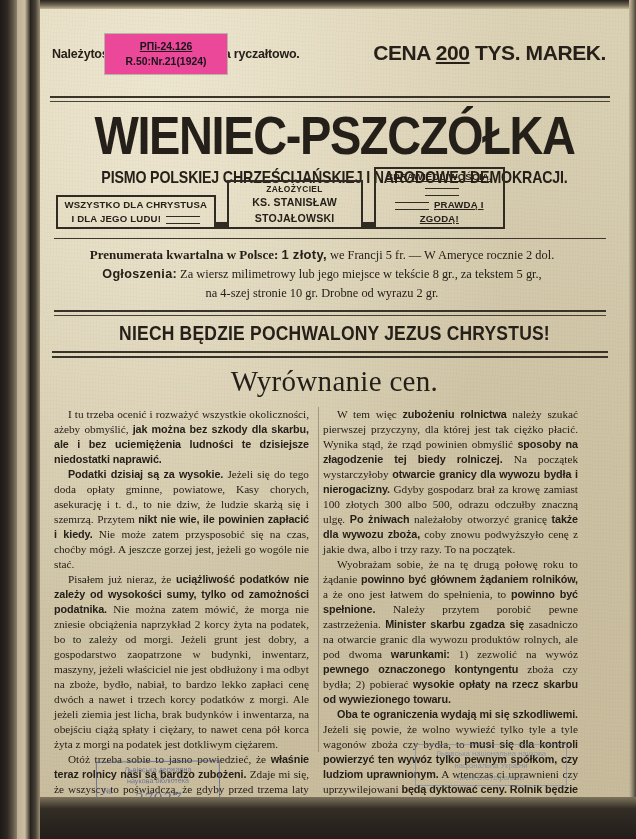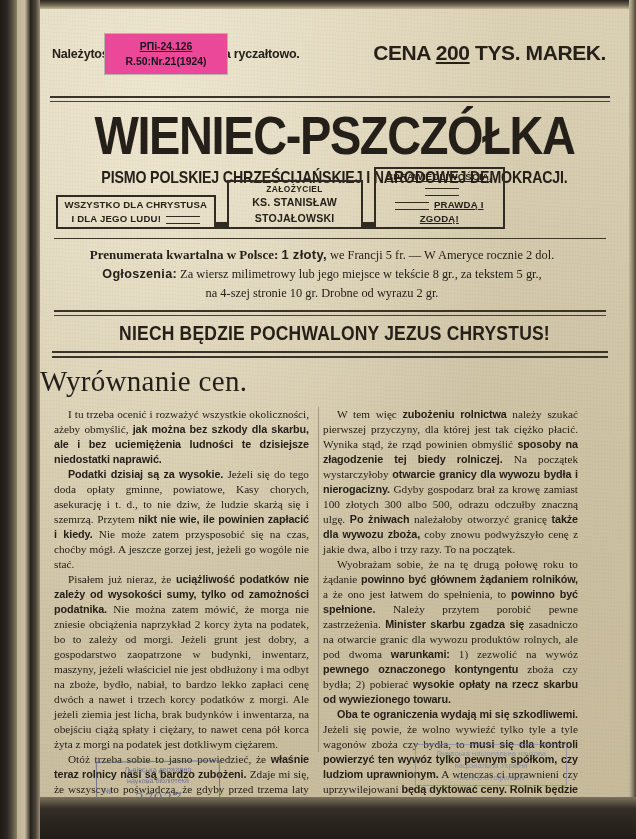--- a/index.html
+++ b/index.html
@@ -96,21 +96,21 @@
   .rule-c2{position:absolute;left:14px;top:306px;width:552px;border-top:1px solid #4a4237;}
 
   
   .slogan{position:absolute;left:0;top:313px;width:589px;text-align:center;
     font-family:"Liberation Sans",sans-serif;font-weight:bold;font-size:17.5px;
     letter-spacing:.2px;white-space:nowrap;transform:scaleY(1.12);transform-origin:top center;}
   .rule-d{position:absolute;left:12px;top:342px;width:556px;border-top:2px solid #3a332a;}
   .rule-d2{position:absolute;left:12px;top:347px;width:556px;border-top:2.4px solid #3a332a;}
 
   
-  .art-title{position:absolute;left:0;top:356px;width:589px;
+  .art-title{position:absolute;left:0;top:356px;width:589px;text-align:center;
     font-family:"Liberation Serif",serif;font-size:29px;letter-spacing:.3px;color:#241f19;}
   .cols{position:absolute;left:14px;top:398px;width:552px;height:350px;display:flex;gap:14px;}
   .col{width:255px;font-size:11.25px;line-height:1.335;text-align:justify;
     text-justify:inter-word;hyphens:manual;}
   .col p{margin:0;text-indent:14px;}
   .col b{font-family:"Liberation Sans",sans-serif;font-weight:bold;font-size:10.8px;letter-spacing:-.1px;}
   .coldiv{position:absolute;left:278px;top:398px;width:1px;height:345px;background:#6d6350;opacity:.5;}
 
   
   .cat-label{position:absolute;left:104px;top:33px;width:124px;height:42px;

